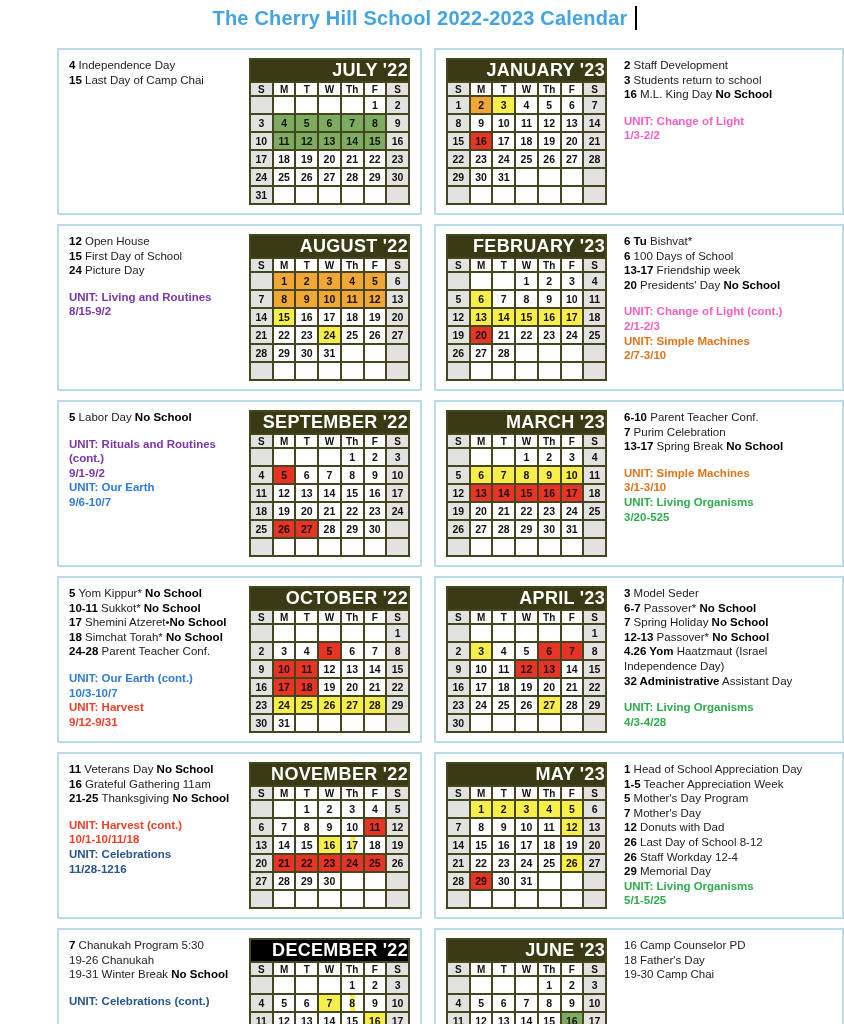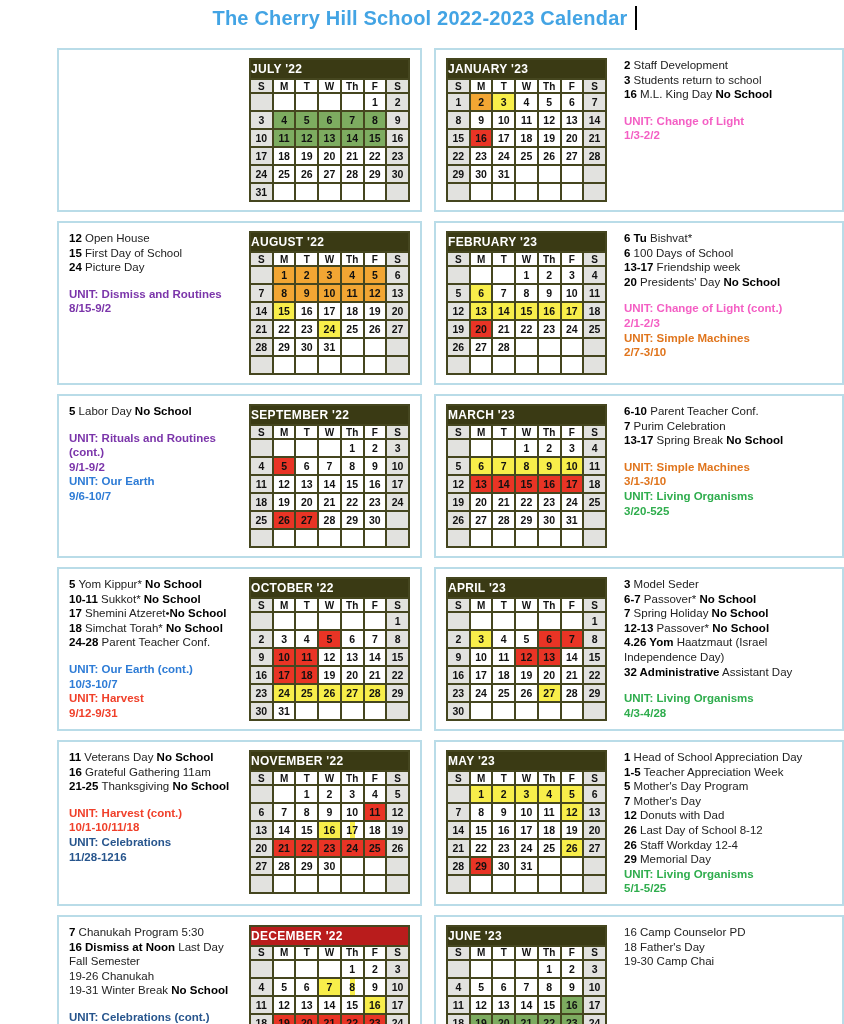--- a/index.html
+++ b/index.html
@@ -20,34 +20,38 @@
   .left-box .month{margin-left:auto;}
   .right-box .notes{flex:1;margin-left:17px;max-width:205px;}
 
   .notes{font-size:11.5px;line-height:1.27;color:#222;}
   .note-line .b{font-weight:bold;color:#000;}
   .note-gap{height:12px;}
   .note-line.unit{font-weight:bold;}
 
   table.cal{border-collapse:collapse;table-layout:fixed;width:161px;}
   .cal th,.cal td{border:2px solid #45461f;padding:0;}
-  .cal .mname{height:18px;font-size:12px;font-weight:bold;text-align:left;letter-spacing:.3px;}
+  .cal .mname{height:18px;font-size:18px;font-weight:bold;text-align:right;letter-spacing:.3px;}
   .cal .dow th{height:12px;font-size:10px;font-weight:bold;text-align:center;color:#111;background:#fff;}
   .cal td{height:16px;text-align:center;font-size:10.5px;font-weight:bold;color:#111;background:#fff;}
 </style>
 </head>
 <body>
 
 <div class="page">
   <div class="title-row">
     <h1 class="title" style="color: rgb(67, 164, 228);">The Cherry Hill School 2022-2023 Calendar</h1><span class="cursor"></span>
   </div>
   <div class="rows">
   <div class="cal-row">
     <div class="box left-box">
+      <div class="notes">
+            <div class="note-line"><span class="b">4</span><span> Independence Day</span></div>
+            <div class="note-line"><span class="b">15</span><span> Last Day of Camp Chai</span></div>
+          </div>
       <div class="month">
             <table class="cal">
               <thead>
                 <tr>
                   <th colspan="7" class="mname" style="background: rgb(58, 58, 20); color: rgb(255, 255, 255);">JULY '22</th>
                 </tr>
                 <tr class="dow">
                   <th style="background: rgb(226, 226, 223);">S</th>
                   <th>M</th>
                   <th>T</th>
@@ -202,21 +206,21 @@
     </div>
   </div>
 
   <div class="cal-row">
     <div class="box left-box">
       <div class="notes">
             <div class="note-line"><span class="b">12</span><span> Open House</span></div>
             <div class="note-line"><span class="b">15</span><span> First Day of School</span></div>
             <div class="note-line"><span class="b">24</span><span> Picture Day</span></div>
             <div class="note-gap"></div>
-            <div class="note-line unit" style="color: rgb(123, 53, 170);">UNIT: Dismiss and Routines</div>
+            <div class="note-line unit" style="color: rgb(123, 53, 170);">UNIT: Living and Routines</div>
             <div class="note-line unit" style="color: rgb(123, 53, 170);">8/15-9/2</div>
           </div>
       <div class="month">
             <table class="cal">
               <thead>
                 <tr>
                   <th colspan="7" class="mname" style="background: rgb(58, 58, 20); color: rgb(255, 255, 255);">AUGUST '22</th>
                 </tr>
                 <tr class="dow">
                   <th style="background: rgb(226, 226, 223);">S</th>
@@ -901,31 +905,30 @@
             <div class="note-line unit" style="color: rgb(47, 173, 77);">UNIT: Living Organisms</div>
             <div class="note-line unit" style="color: rgb(47, 173, 77);">5/1-5/25</div>
           </div>
     </div>
   </div>
 
   <div class="cal-row">
     <div class="box left-box">
       <div class="notes">
             <div class="note-line"><span class="b">7</span><span> Chanukah Program 5:30</span></div>
-            <div class="note-line"><span class="b">16 Dismiss at Noon</span><span> Last Day Fall Semester</span></div>
             <div class="note-line"><span>19-26 Chanukah</span></div>
             <div class="note-line"><span>19-31 Winter Break </span><span class="b">No School</span></div>
             <div class="note-gap"></div>
             <div class="note-line unit" style="color: rgb(39, 85, 141);">UNIT: Celebrations (cont.)</div>
           </div>
       <div class="month">
             <table class="cal">
               <thead>
                 <tr>
-                  <th colspan="7" class="mname" style="background: #b91c1c; color: rgb(255, 255, 255);">DECEMBER '22</th>
+                  <th colspan="7" class="mname" style="background: #000000; color: rgb(255, 255, 255);">DECEMBER '22</th>
                 </tr>
                 <tr class="dow">
                   <th style="background: rgb(226, 226, 223);">S</th>
                   <th>M</th>
                   <th>T</th>
                   <th>W</th>
                   <th>Th</th>
                   <th>F</th>
                   <th style="background: rgb(226, 226, 223);">S</th>
                 </tr>

